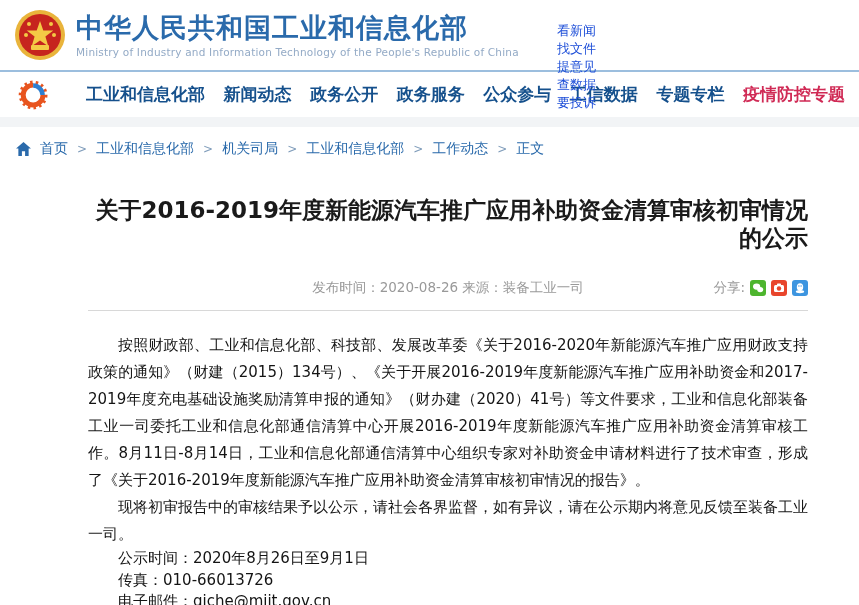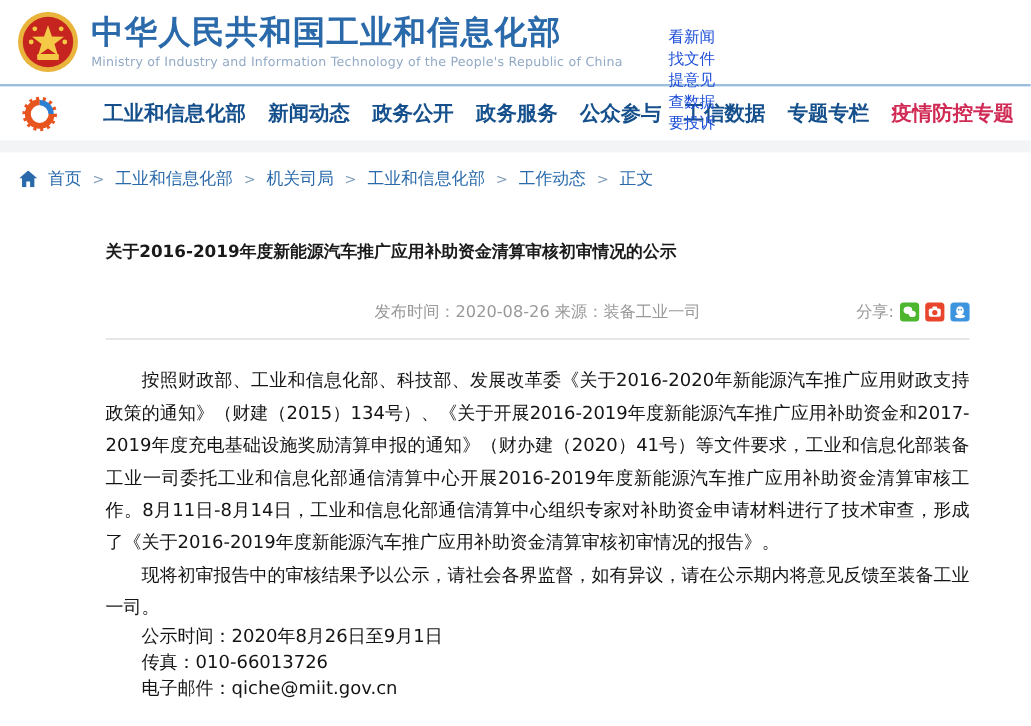--- a/index.html
+++ b/index.html
@@ -101,22 +101,22 @@
     font-size: 14px;
   }
   .crumb { color: #2a6aab; cursor: pointer; white-space: nowrap; }
   .crumb-sep { color: #7f9cba; font-size: 12px; }
   .home-icon { width: 15px; height: 14px; display: inline-block; }
 
   
   .content { width: 720px; margin-left: 88px; }
   .article-title {
     margin-top: 30px;
-    text-align: left;
-    font-size: 14px;
+    text-align: right;
+    font-size: 23px;
     font-weight: bold;
     color: #1a1a1a;
     line-height: 28px;
   }
   .meta-row {
     position: relative;
     margin-top: 27px;
     height: 20px;
     text-align: center;
     font-size: 13.5px;

